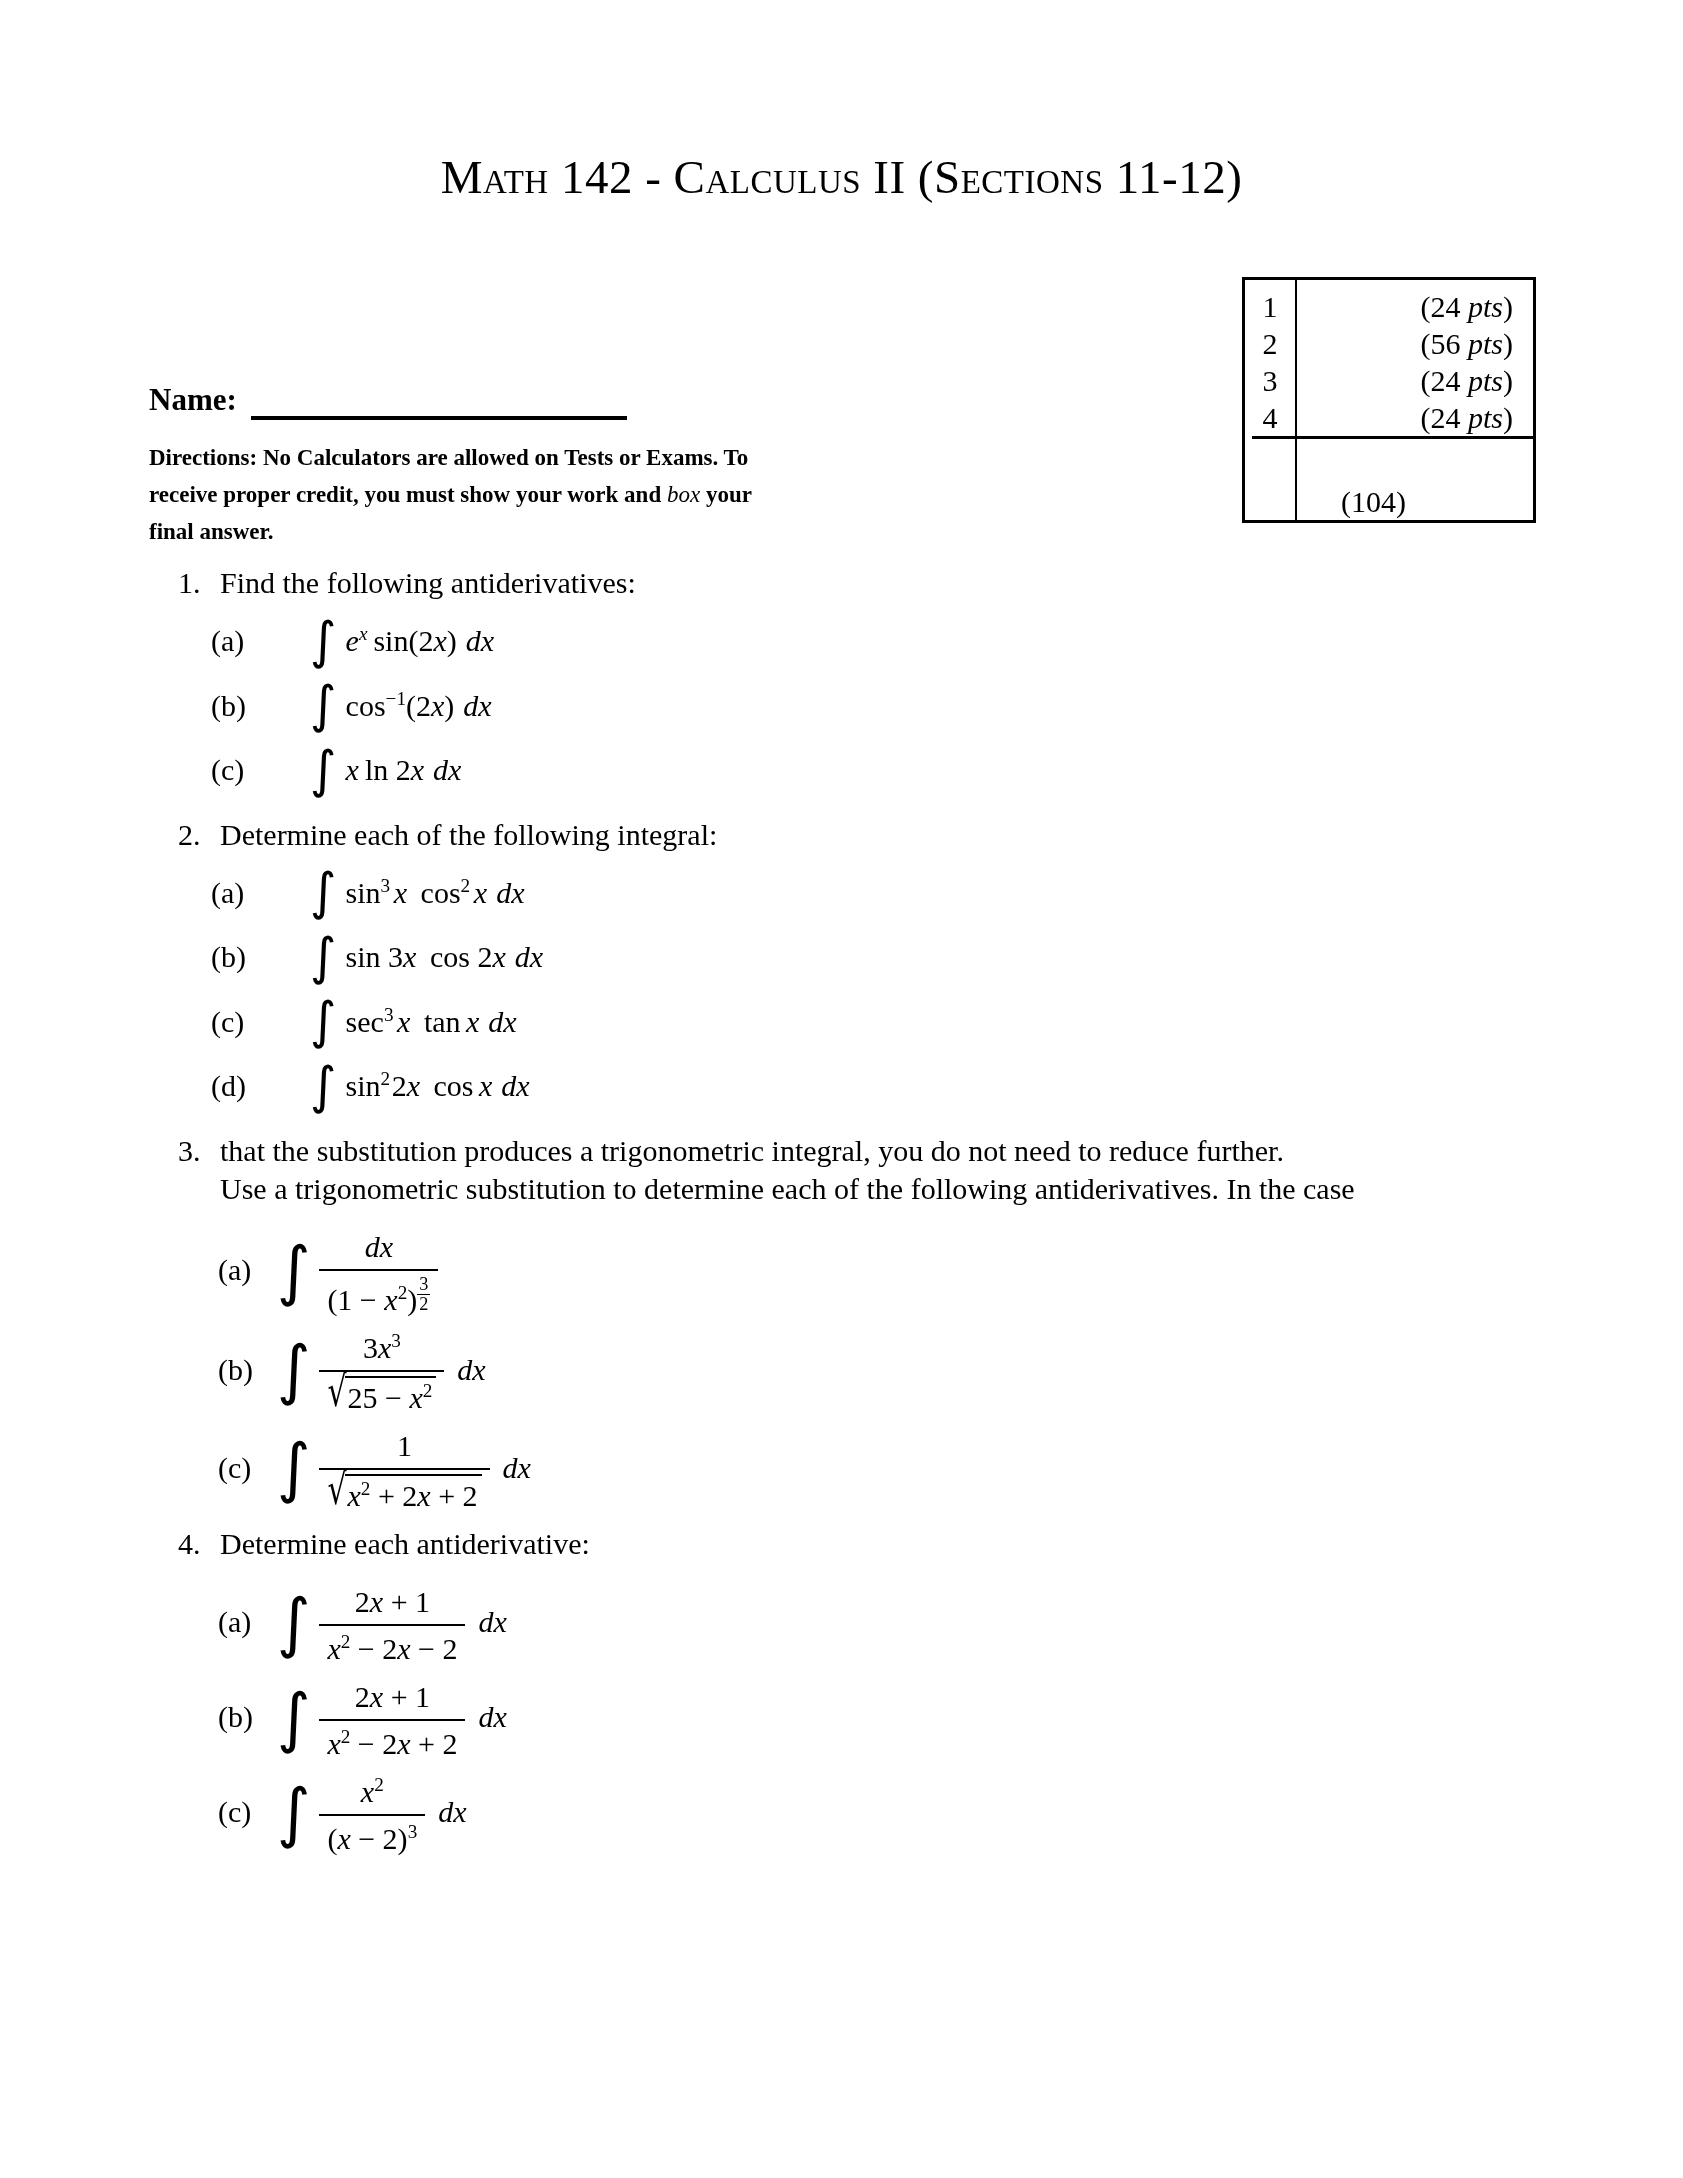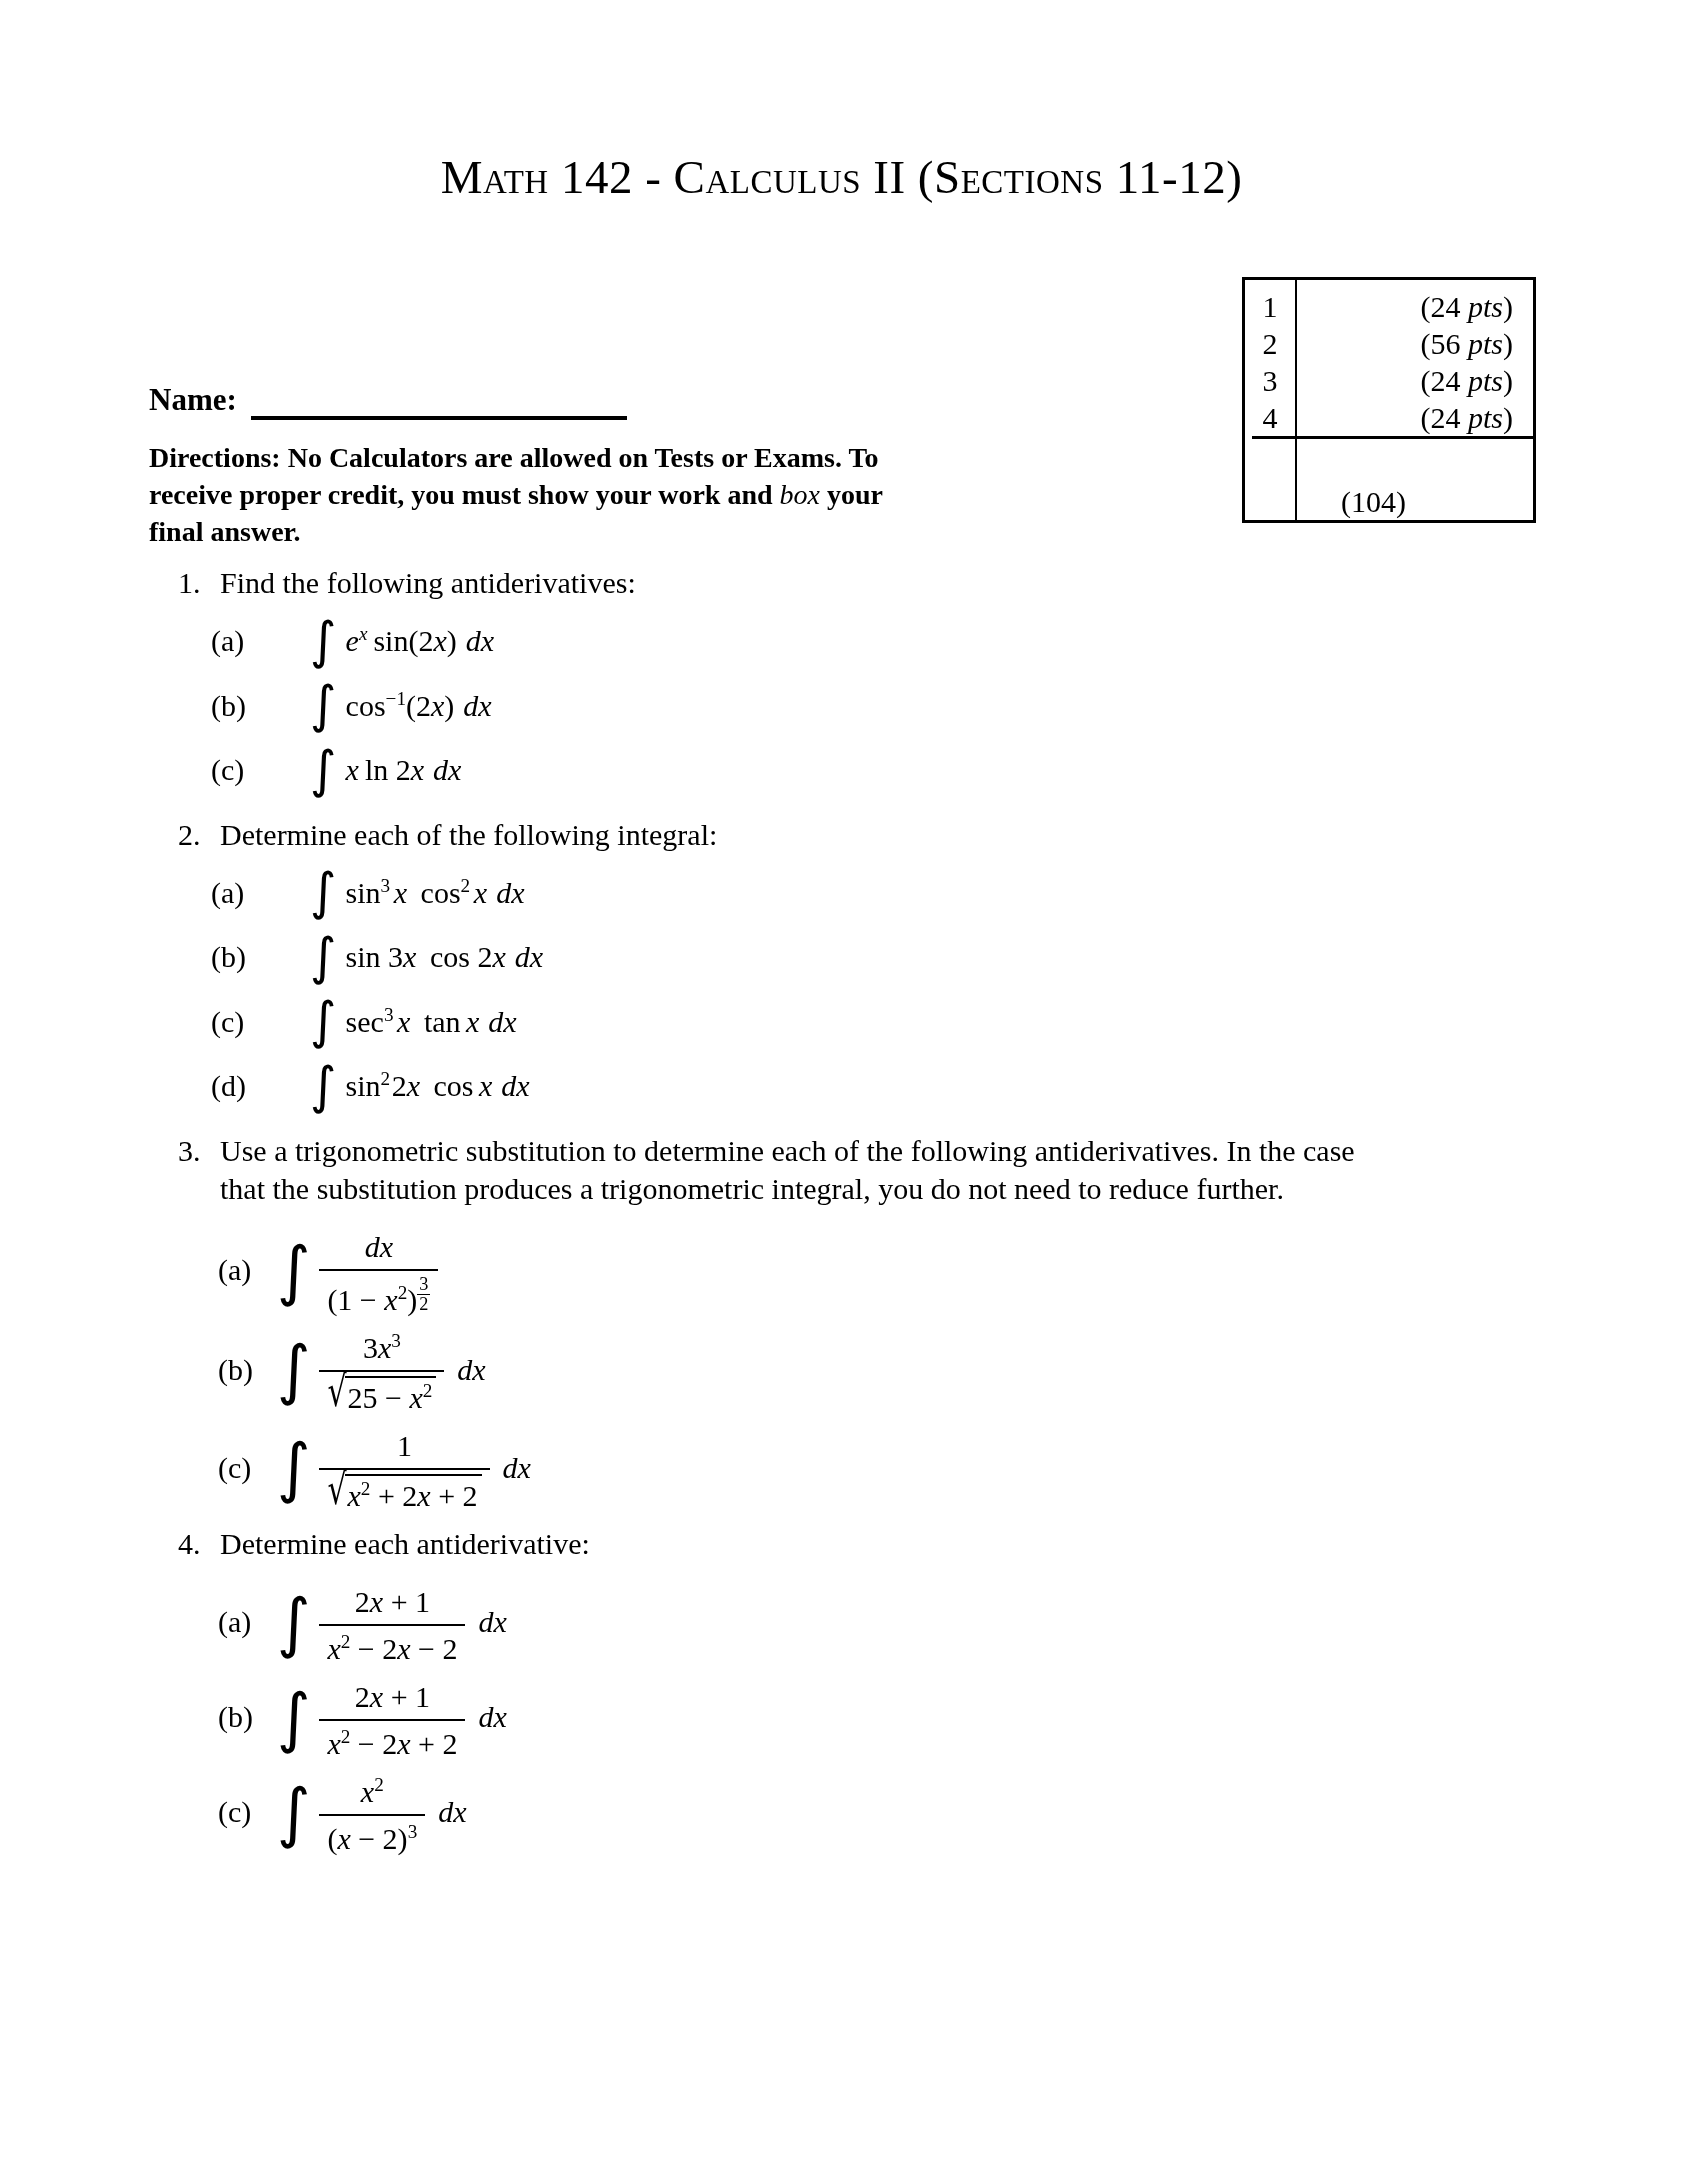--- a/index.html
+++ b/index.html
@@ -23,21 +23,21 @@
   .st-pts i{font-style:italic;}
   .st-hrule{position:absolute;top:156px;left:7px;right:0;height:2.5px;background:#000;}
   .st-total{position:absolute;top:182px;left:50px;right:0;
     text-indent:46px;line-height:40px;margin-top:20px;}
 
   
   .name-row{position:absolute;left:149px;top:382px;display:flex;align-items:flex-end;
     font-weight:bold;font-size:31px;}
   .name-blank{display:inline-block;width:376px;height:6px;border-bottom:4px solid #000;
     margin-left:14px;margin-bottom:-2px;}
-  .directions{position:absolute;left:149px;top:439px;font-size:28px;font-weight:bold;
+  .directions{position:absolute;left:149px;top:439px;font-size:23px;font-weight:bold;
     line-height:37px;white-space:nowrap;}
   .dir-it{font-style:italic;font-weight:normal;}
 
   
   .problems{position:absolute;left:178px;top:564px;width:1366px;font-size:30px;line-height:38px;}
   .problem{margin-bottom:10px;}
   .p-head{position:relative;padding-left:42px;margin-bottom:20px;}
   .p-num{position:absolute;left:0;top:0;}
   .p-items{}
   .item{white-space:nowrap;}
@@ -133,22 +133,22 @@
         <div class="p-items">
           <div class="item item-plain"><span class="i-label">(a)</span><span class="math"><span class="m-int">∫</span><span class="m-sp" style="width: 0.3em;"></span><span class="m-t">sin</span><sup class="m-sup"><span class="m-t">3</span></sup><span class="m-sp" style="width: 0.12em;"></span><span class="m-v">x</span><span class="m-sp" style="width: 0.45em;"></span><span class="m-t">cos</span><sup class="m-sup"><span class="m-t">2</span></sup><span class="m-sp" style="width: 0.12em;"></span><span class="m-v">x</span><span class="m-sp" style="width: 0.3em;"></span><span class="m-v">dx</span></span></div>
           <div class="item item-plain"><span class="i-label">(b)</span><span class="math"><span class="m-int">∫</span><span class="m-sp" style="width: 0.3em;"></span><span class="m-t">sin 3</span><span class="m-v">x</span><span class="m-sp" style="width: 0.45em;"></span><span class="m-t">cos 2</span><span class="m-v">x</span><span class="m-sp" style="width: 0.3em;"></span><span class="m-v">dx</span></span></div>
           <div class="item item-plain"><span class="i-label">(c)</span><span class="math"><span class="m-int">∫</span><span class="m-sp" style="width: 0.3em;"></span><span class="m-t">sec</span><sup class="m-sup"><span class="m-t">3</span></sup><span class="m-sp" style="width: 0.12em;"></span><span class="m-v">x</span><span class="m-sp" style="width: 0.45em;"></span><span class="m-t">tan</span><span class="m-sp" style="width: 0.18em;"></span><span class="m-v">x</span><span class="m-sp" style="width: 0.3em;"></span><span class="m-v">dx</span></span></div>
           <div class="item item-plain"><span class="i-label">(d)</span><span class="math"><span class="m-int">∫</span><span class="m-sp" style="width: 0.3em;"></span><span class="m-t">sin</span><sup class="m-sup"><span class="m-t">2</span></sup><span class="m-sp" style="width: 0.05em;"></span><span class="m-t">2</span><span class="m-v">x</span><span class="m-sp" style="width: 0.45em;"></span><span class="m-t">cos</span><span class="m-sp" style="width: 0.18em;"></span><span class="m-v">x</span><span class="m-sp" style="width: 0.3em;"></span><span class="m-v">dx</span></span></div>
         </div>
       </div>
       <div class="problem p-tight">
         <div class="p-head">
           <span class="p-num">3.</span>
+          <div class="p-text">that the substitution produces a trigonometric integral, you do not need to reduce further.</div>
           <div class="p-text">Use a trigonometric substitution to determine each of the following antiderivatives. In the case</div>
-          <div class="p-text">that the substitution produces a trigonometric integral, you do not need to reduce further.</div>
         </div>
         <div class="p-items">
           <div class="item item-frac"><span class="i-label">(a)</span><span class="math"><span class="m-int">∫</span><span class="m-sp" style="width: 0.15em;"></span><span class="m-frac"><span class="fr-n"><span class="m-v">dx</span></span><span class="fr-d"><span class="m-t">(1 − </span><span class="m-v">x</span><sup class="m-sup"><span class="m-t">2</span></sup><span class="m-t">)</span><sup class="m-sup"><span class="m-sfrac"><span class="sf-n">3</span><span class="sf-d">2</span></span></sup></span></span></span></div>
           <div class="item item-frac"><span class="i-label">(b)</span><span class="math"><span class="m-int">∫</span><span class="m-sp" style="width: 0.15em;"></span><span class="m-frac"><span class="fr-n"><span class="m-t">3</span><span class="m-v">x</span><sup class="m-sup"><span class="m-t">3</span></sup></span><span class="fr-d"><span class="m-sqrt"><span class="sq-rad">√</span><span class="sq-body"><span class="m-t">25 − </span><span class="m-v">x</span><sup class="m-sup"><span class="m-t">2</span></sup></span></span></span></span><span class="m-sp" style="width: 0.3em;"></span><span class="m-v">dx</span></span></div>
           <div class="item item-frac"><span class="i-label">(c)</span><span class="math"><span class="m-int">∫</span><span class="m-sp" style="width: 0.15em;"></span><span class="m-frac"><span class="fr-n"><span class="m-t">1</span></span><span class="fr-d"><span class="m-sqrt"><span class="sq-rad">√</span><span class="sq-body"><span class="m-v">x</span><sup class="m-sup"><span class="m-t">2</span></sup><span class="m-t"> + 2</span><span class="m-v">x</span><span class="m-t"> + 2</span></span></span></span></span><span class="m-sp" style="width: 0.3em;"></span><span class="m-v">dx</span></span></div>
         </div>
       </div>
       <div class="problem p-tight">
         <div class="p-head">
           <span class="p-num">4.</span>

